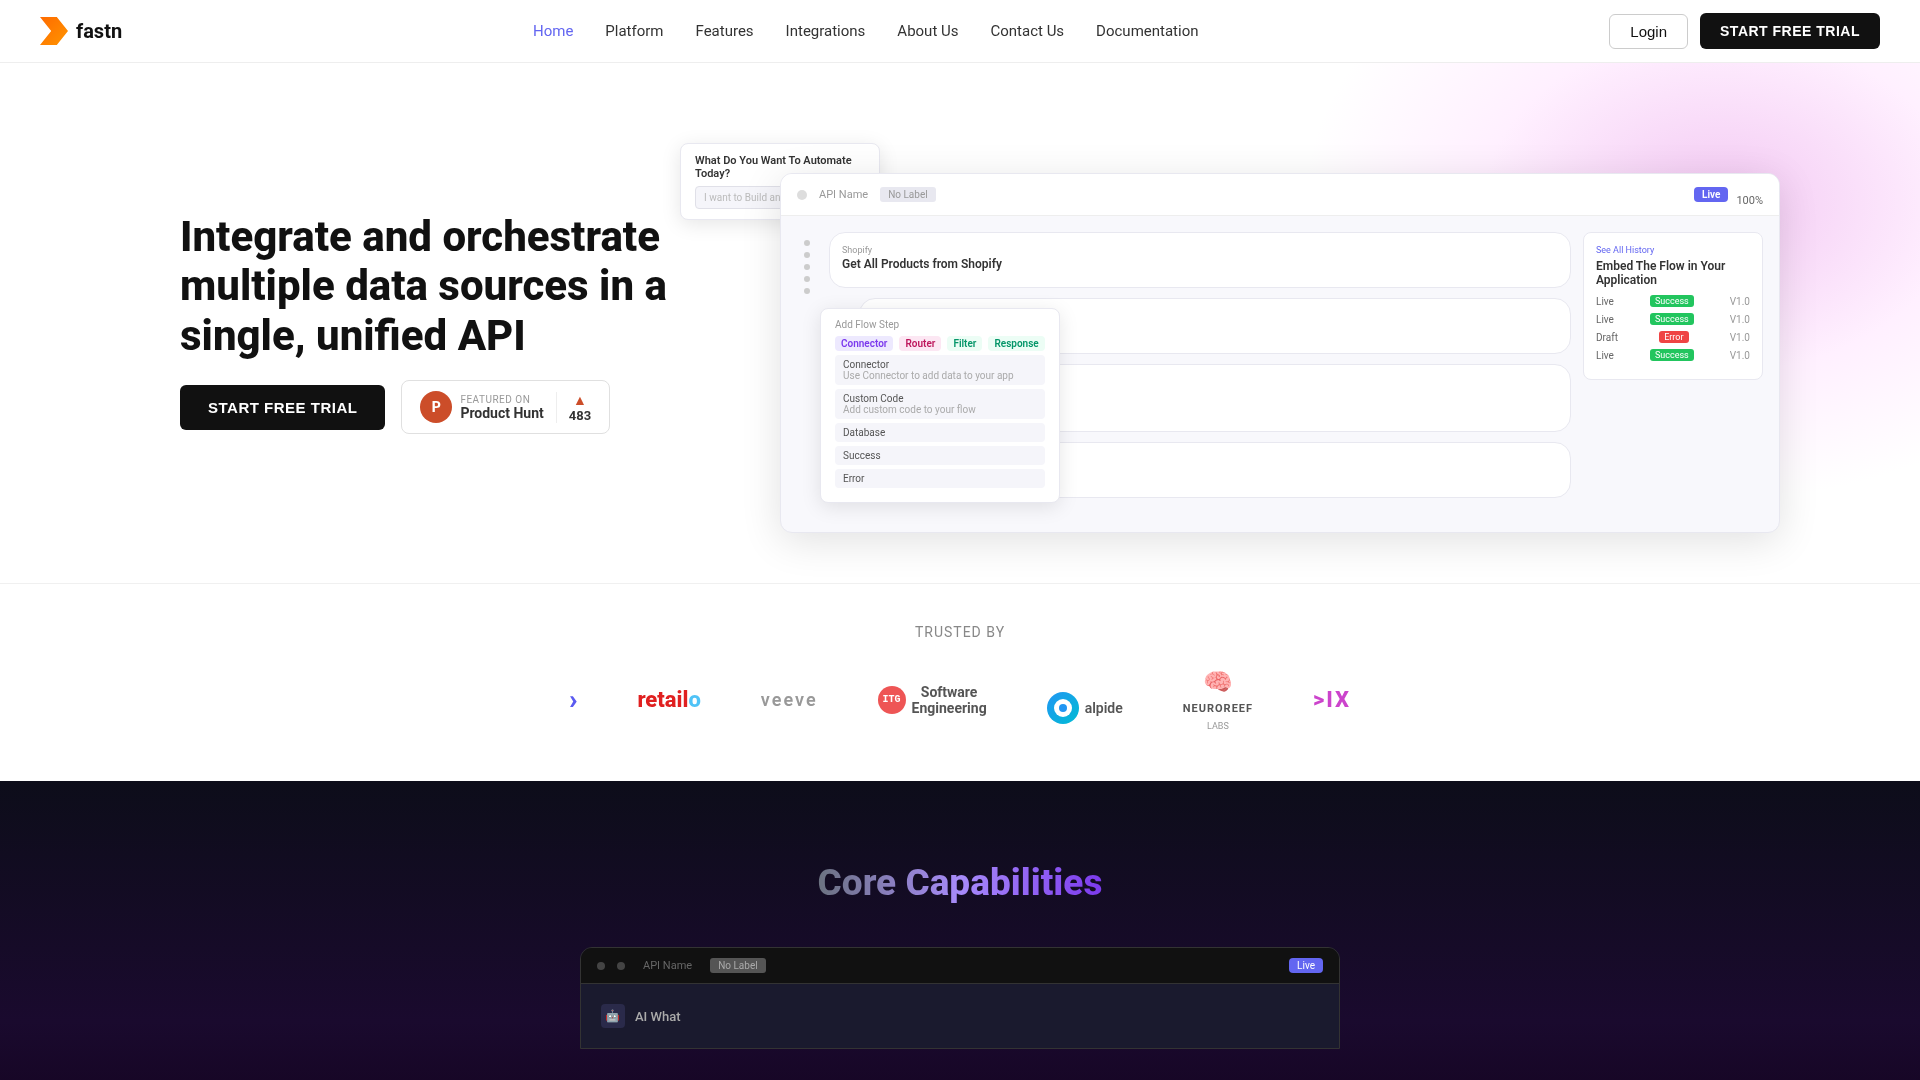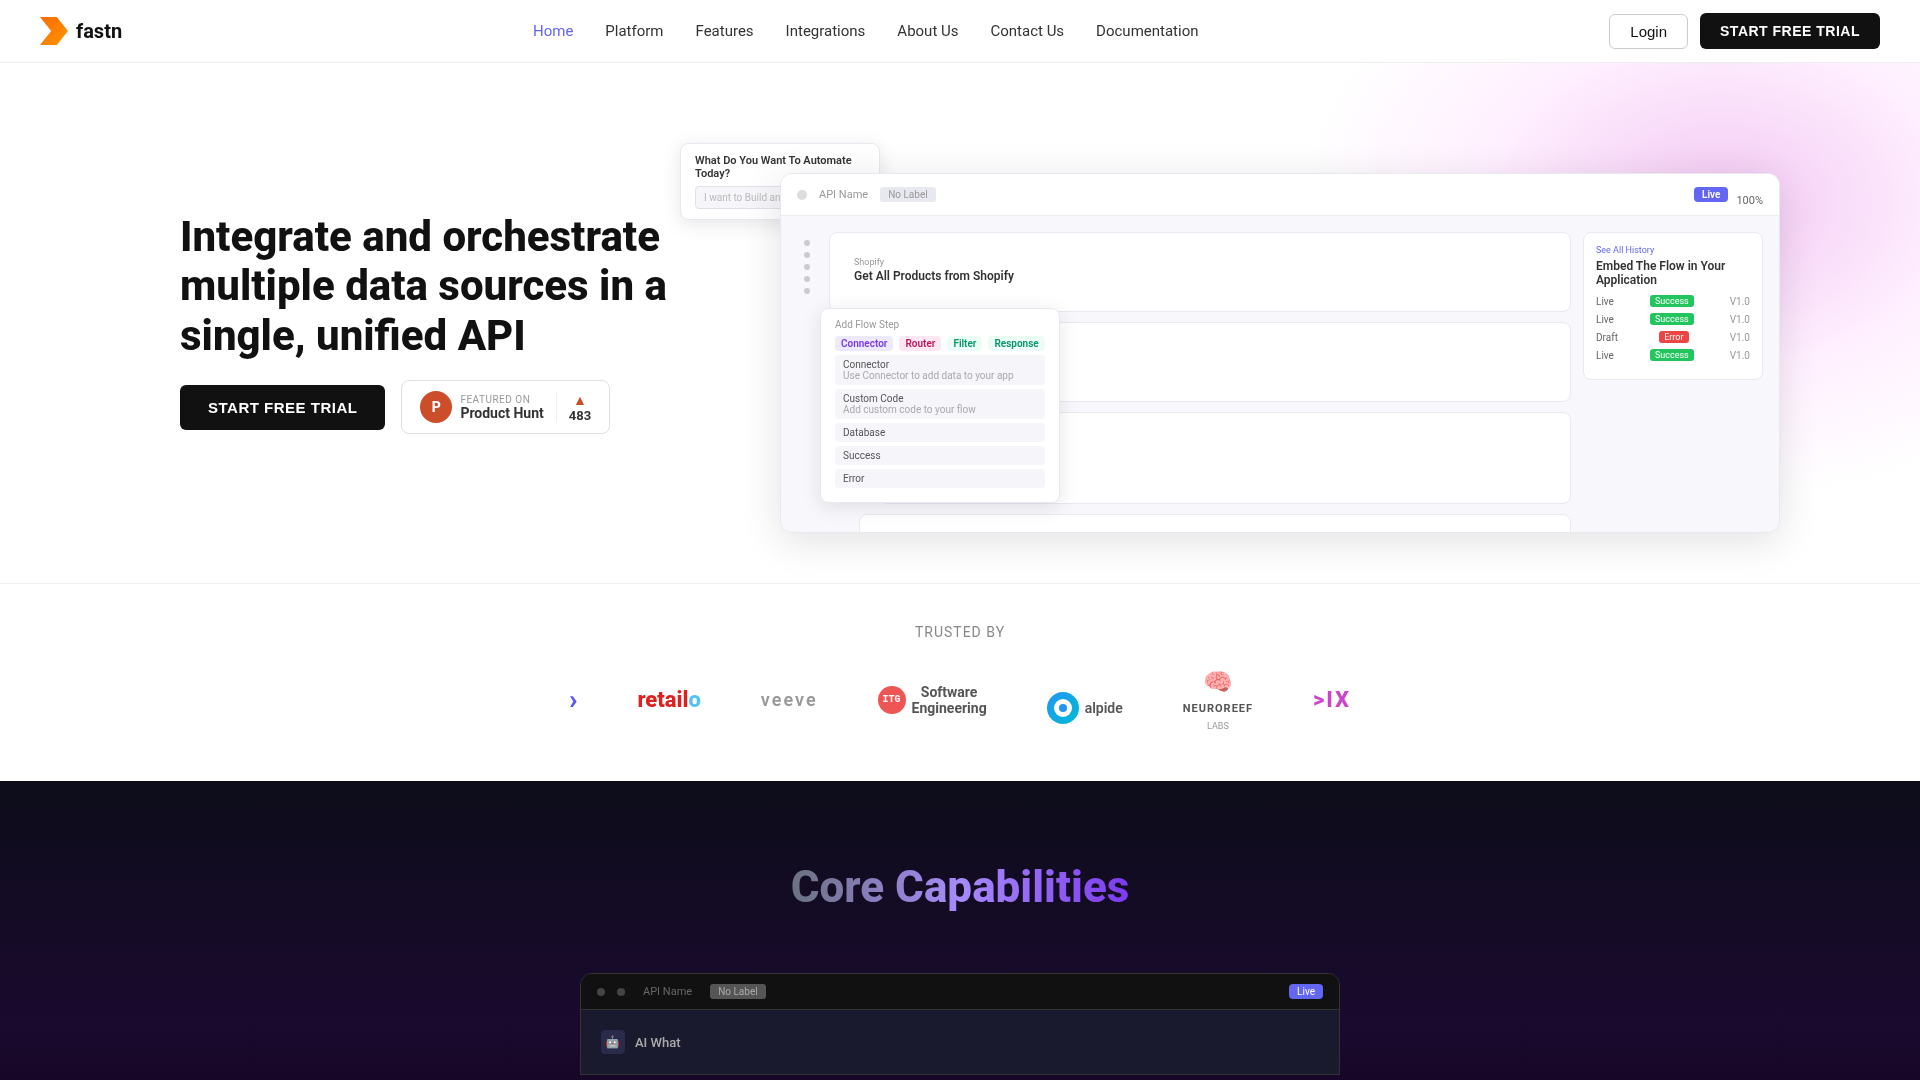--- a/index.html
+++ b/index.html
@@ -91,22 +91,22 @@
     .mockup-api-label { font-size: 11px; color: #999; }
     .mockup-live-badge {
       background: #6366f1; color: #fff; font-size: 10px; font-weight: 600;
       padding: 2px 8px; border-radius: 4px; margin-left: auto;
     }
     .mockup-body { padding: 16px; display: flex; gap: 12px; height: calc(100% - 40px); }
     .mockup-left { width: 20px; display: flex; flex-direction: column; gap: 6px; align-items: center; padding-top: 8px; }
     .mockup-sidebar-dot { width: 6px; height: 6px; border-radius: 50%; background: #ccc; }
     .mockup-center { flex: 1; display: flex; flex-direction: column; gap: 10px; }
     .mockup-card {
-      background: #fff; border: 1px solid #e8e8f0; border-radius: 8px;
-      padding: 24px; font-size: 11px; color: #555;
+      background: #fff; border: 1px solid #e8e8f0; border-radius: 16px;
+      padding: 12px; font-size: 11px; color: #555;
     }
     .mockup-card-title { font-weight: 600; color: #333; margin-bottom: 4px; font-size: 12px; }
     .mockup-right { width: 180px; }
     .mockup-panel {
       background: #fff; border: 1px solid #e8e8f0; border-radius: 8px;
       padding: 12px; font-size: 11px;
     }
     .mockup-panel-title { font-weight: 600; font-size: 12px; color: #333; margin-bottom: 8px; }
     .mockup-row { display: flex; align-items: center; justify-content: space-between; margin-bottom: 6px; }
     .mockup-row-label { color: #666; font-size: 10px; }
@@ -156,24 +156,24 @@
     .neuro-sub { font-size: 9px; color: #999; }
     .logo-pix { font-size: 22px; font-weight: 800; color: #cc44cc; letter-spacing: 2px; }
 
     
     .core-section {
       background: linear-gradient(180deg, #0d0d1a 0%, #1a0a2e 60%, #12001a 100%);
       padding: 80px 0 0; min-height: 400px;
       display: flex; flex-direction: column; align-items: center;
     }
     .core-title {
-      font-size: 44px; font-weight: 800;
+      font-size: 37px; font-weight: 800;
       background: linear-gradient(90deg, #6b7280 0%, #a78bfa 50%, #7c3aed 100%);
       -webkit-background-clip: text; -webkit-text-fill-color: transparent;
-      margin-bottom: 60px;
+      margin-bottom: 43px;
     }
     .core-mockup-preview {
       width: 760px; background: #1a1a2e; border-radius: 12px 12px 0 0;
       border: 1px solid #333; overflow: hidden;
     }
     .core-mockup-bar {
       background: #111; padding: 10px 16px; display: flex; align-items: center; gap: 12px;
       border-bottom: 1px solid #333;
     }
     .core-dot { width: 8px; height: 8px; border-radius: 50%; background: #444; }

